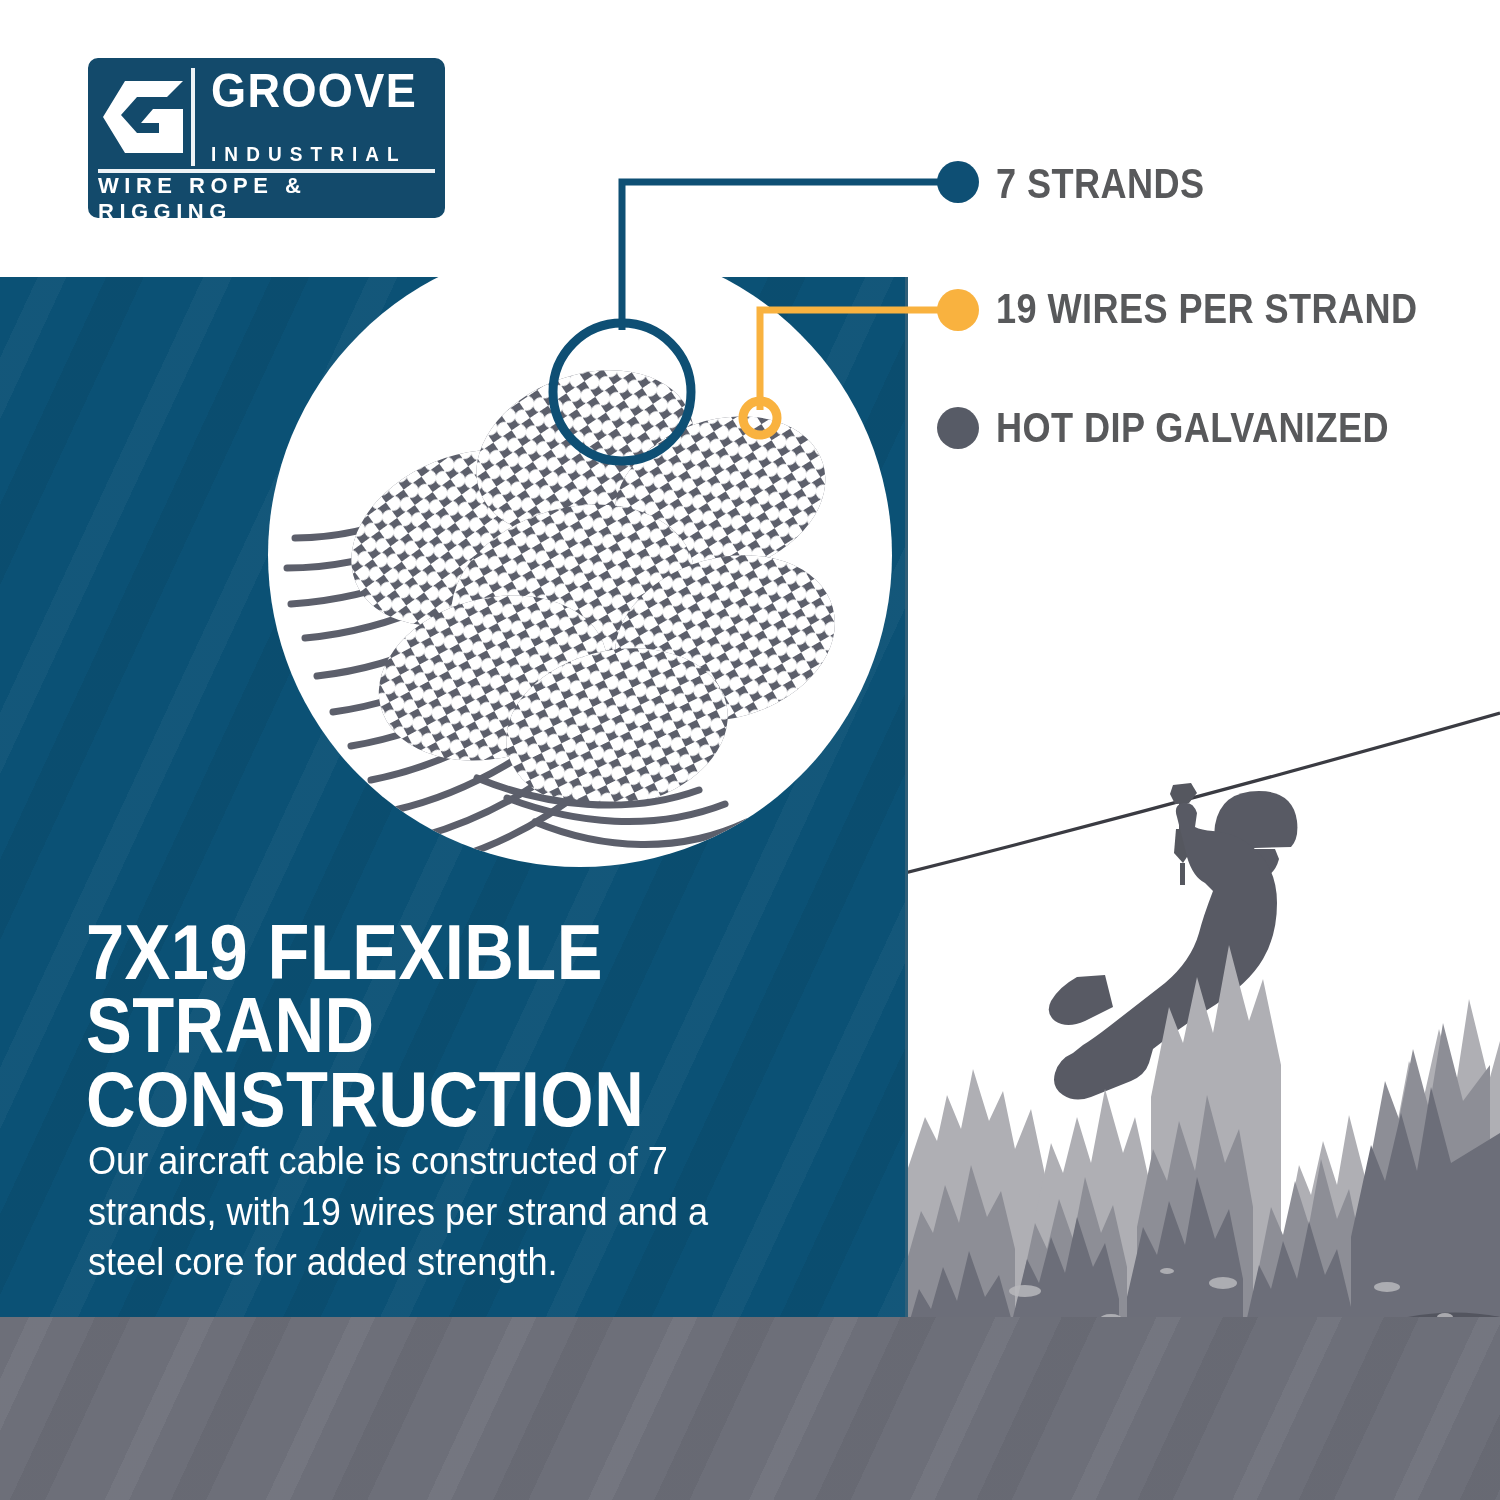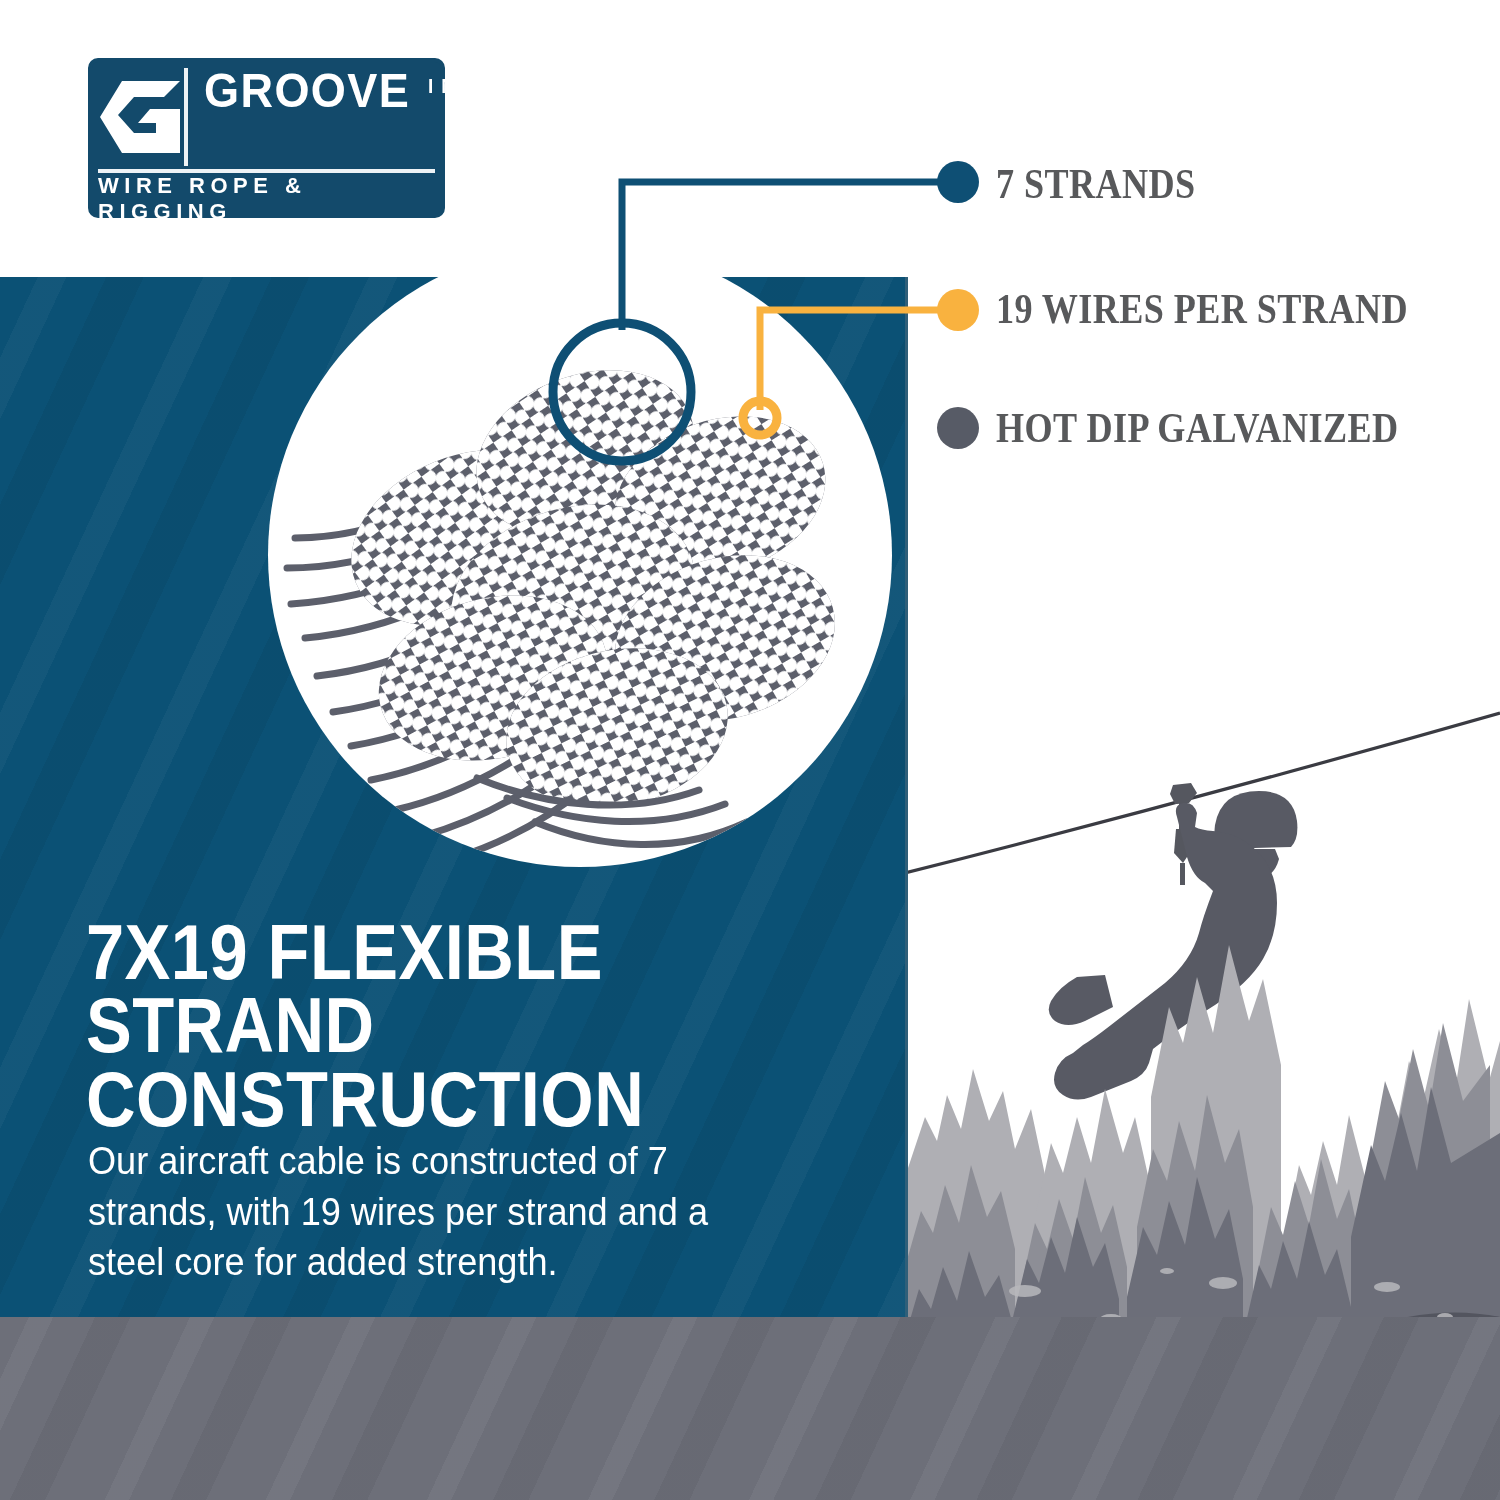--- a/index.html
+++ b/index.html
@@ -9,21 +9,21 @@
   .stage{position:absolute;inset:0;width:1500px;height:1500px;background:#ffffff;}
 
   
   .logo{position:absolute;left:88px;top:58px;width:357px;height:160px;
         border:4px solid #134A6B;border-radius:10px;background:#134A6B;
         box-sizing:border-box;padding:6px;}
   .logo-inner{position:relative;width:100%;height:100%;}
   .logo-top{position:relative;height:98px;display:flex;align-items:stretch;}
   .logo-mark{width:106px;border-right:4px solid #eef3f6;display:flex;
              align-items:center;justify-content:center;}
-  .logo-words{flex:1;display:flex;flex-direction:row;justify-content:space-between;
+  .logo-words{flex:1;display:flex;flex-direction:column;justify-content:space-between;
               padding-left:16px;}
   .logo-groove{color:#ffffff;font-weight:bold;font-size:49px;letter-spacing:1.5px;
                line-height:0.92;font-stretch:condensed;transform:scaleX(.92);
                transform-origin:left center;}
   .logo-industrial{color:#ffffff;font-weight:bold;font-size:20px;letter-spacing:8.5px;
                    margin-top:7px;transform:scaleX(.95);transform-origin:left center;}
   .logo-rule{position:absolute;left:0;right:0;top:101px;height:4px;background:#eef3f6;}
   .logo-bottom{position:absolute;left:0;right:0;top:105px;bottom:0;
                display:flex;align-items:flex-start;justify-content:center;}
   .logo-tag{color:#ffffff;font-weight:bold;font-size:22px;letter-spacing:5.5px;}
@@ -53,21 +53,21 @@
          background:#ffffff;overflow:hidden;}
   .photo svg{position:absolute;left:0;top:0;}
   .photo-edge{position:absolute;left:0;top:0;width:3px;height:1040px;
               background:#2f5f79;}
 
   
   .rope-wrap{position:absolute;left:255px;top:238px;width:660px;height:640px;}
   .rope-wrap svg{position:absolute;left:0;top:0;}
 
   
-  .callouts{position:absolute;left:0;top:0;width:1500px;height:520px;font-family:Liberation Serif, serif;}
+  .callouts{position:absolute;left:0;top:0;width:1500px;height:520px;}
   .callouts svg{position:absolute;left:0;top:0;}
   .callout-label{position:absolute;color:#58595B;font-weight:bold;
                  font-size:42px;letter-spacing:0.5px;white-space:nowrap;
                  transform:scaleX(0.86);transform-origin:left center;}
   .cl-1{left:996px;top:160px;}
   .cl-2{left:996px;top:285px;}
   .cl-3{left:996px;top:404px;}
 
   
   .headline{position:absolute;left:86px;top:916px;width:790px;color:#ffffff;

